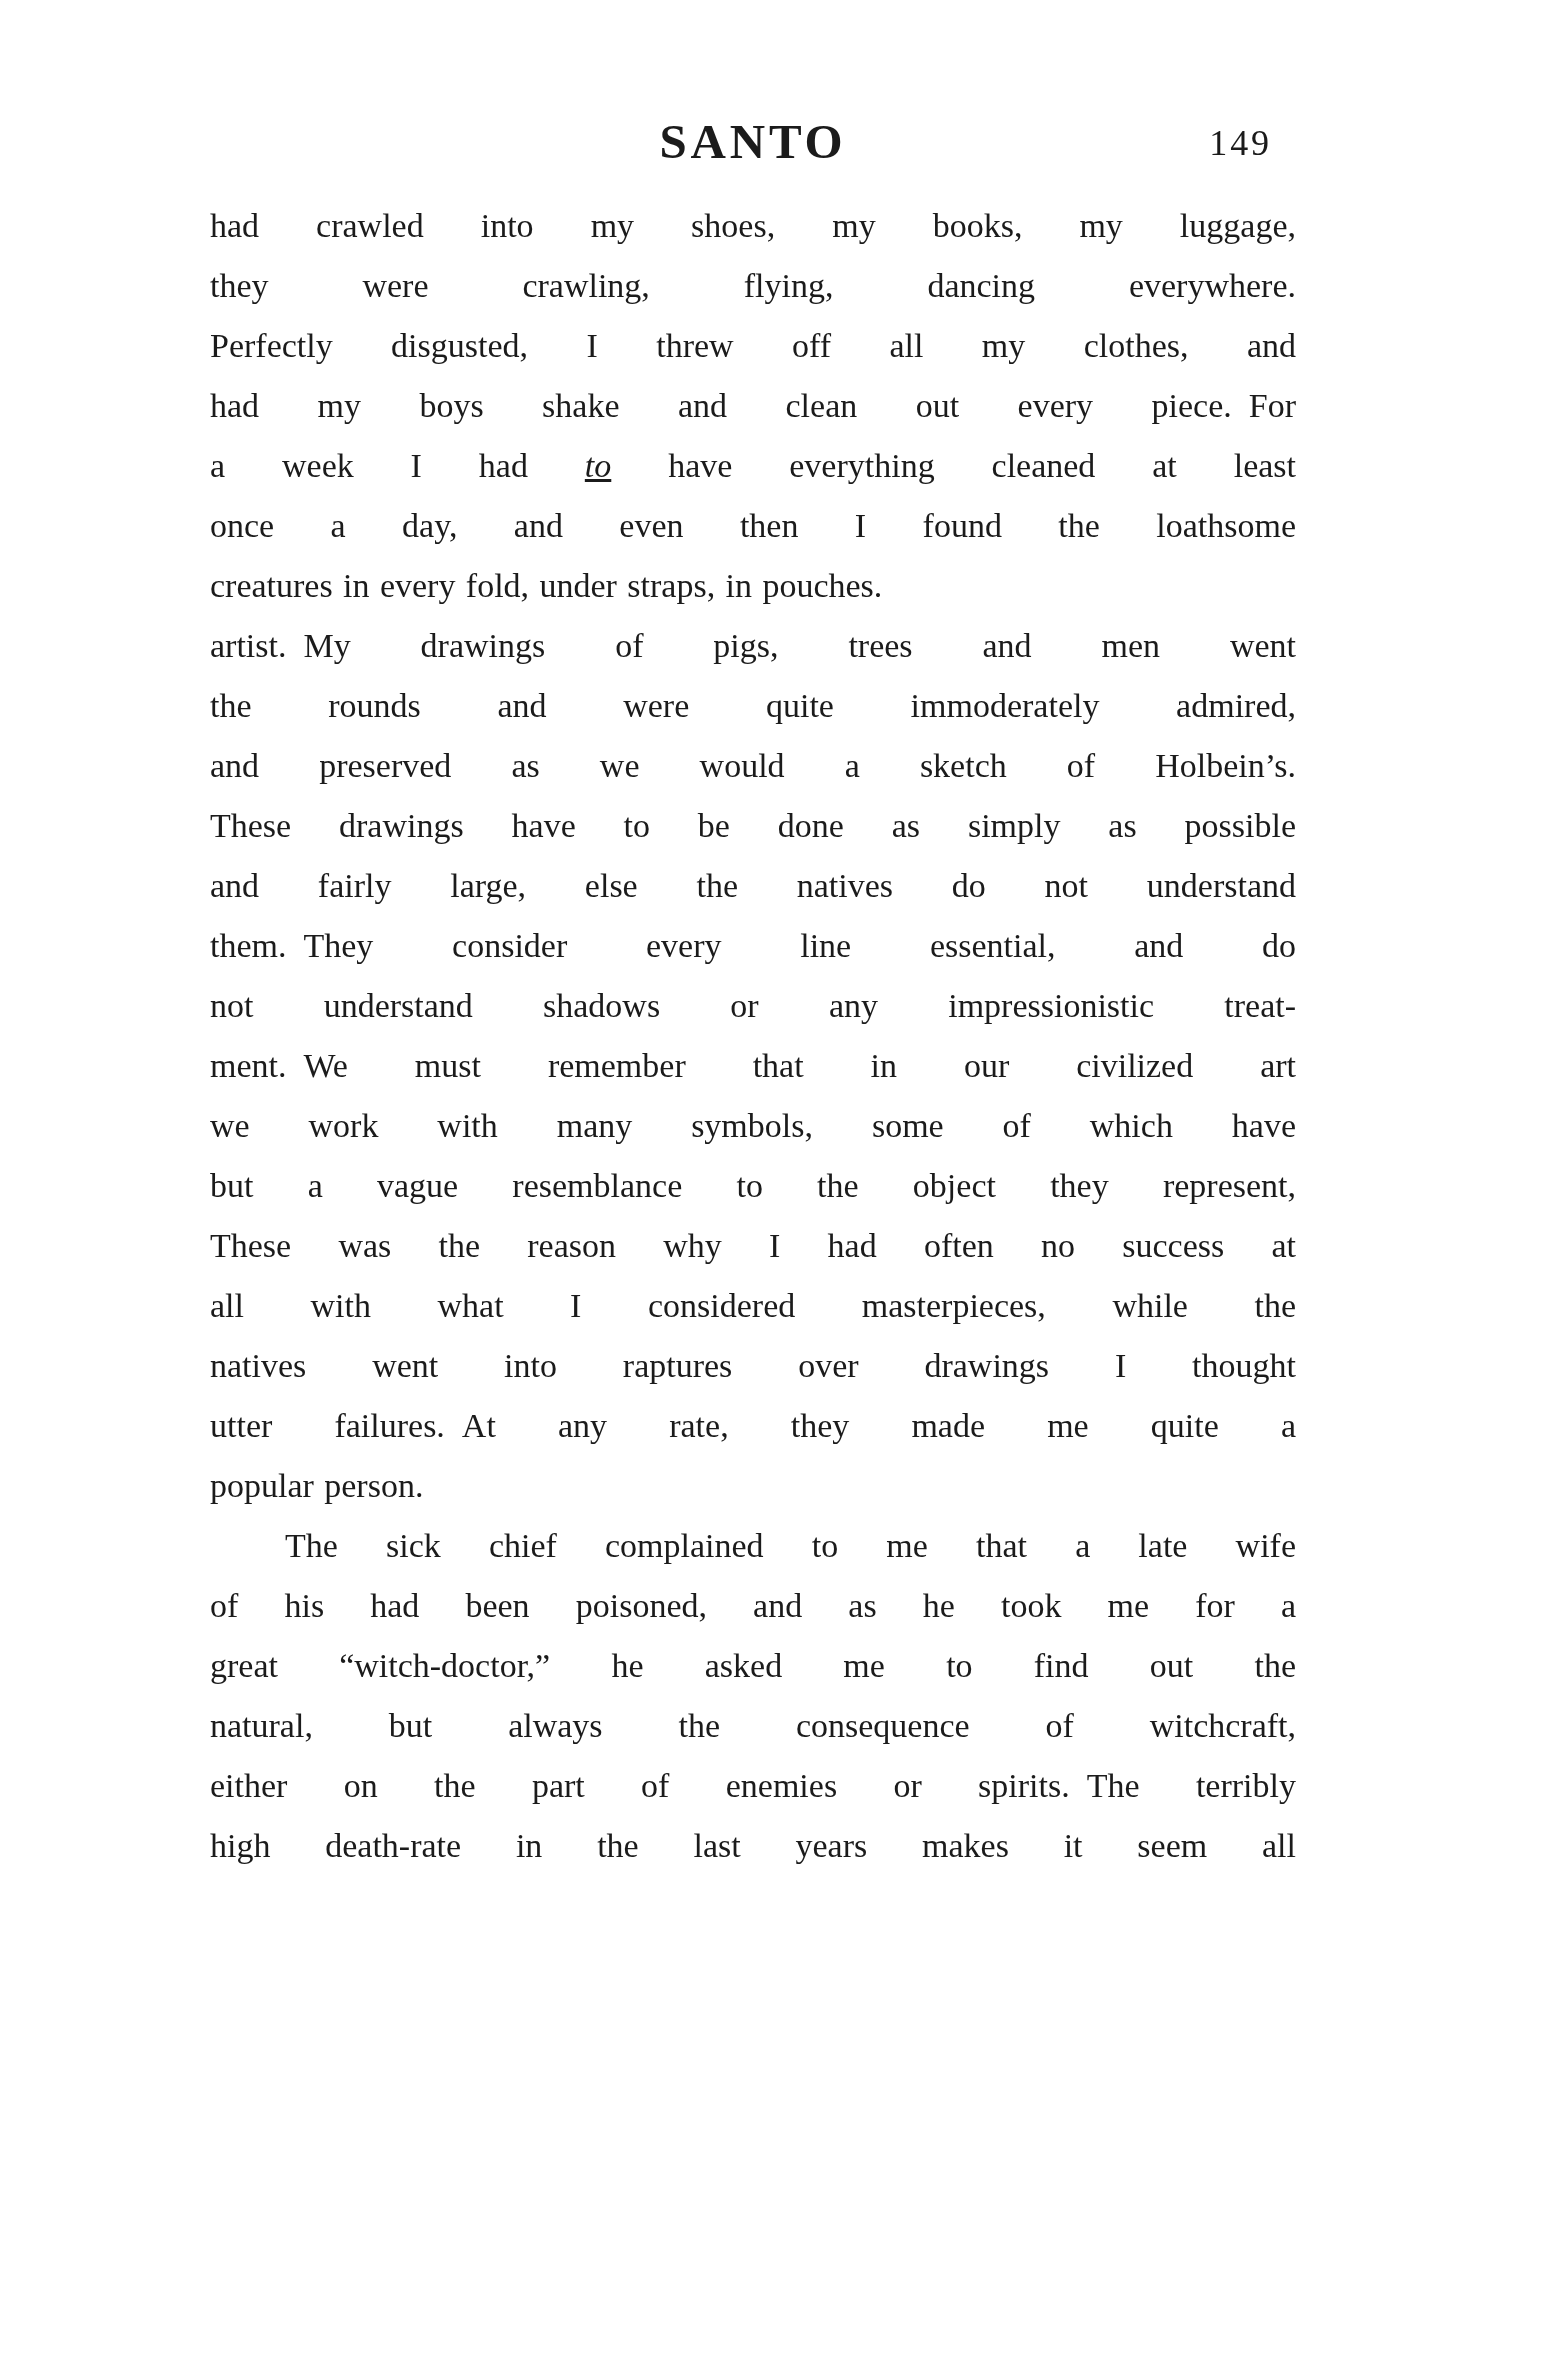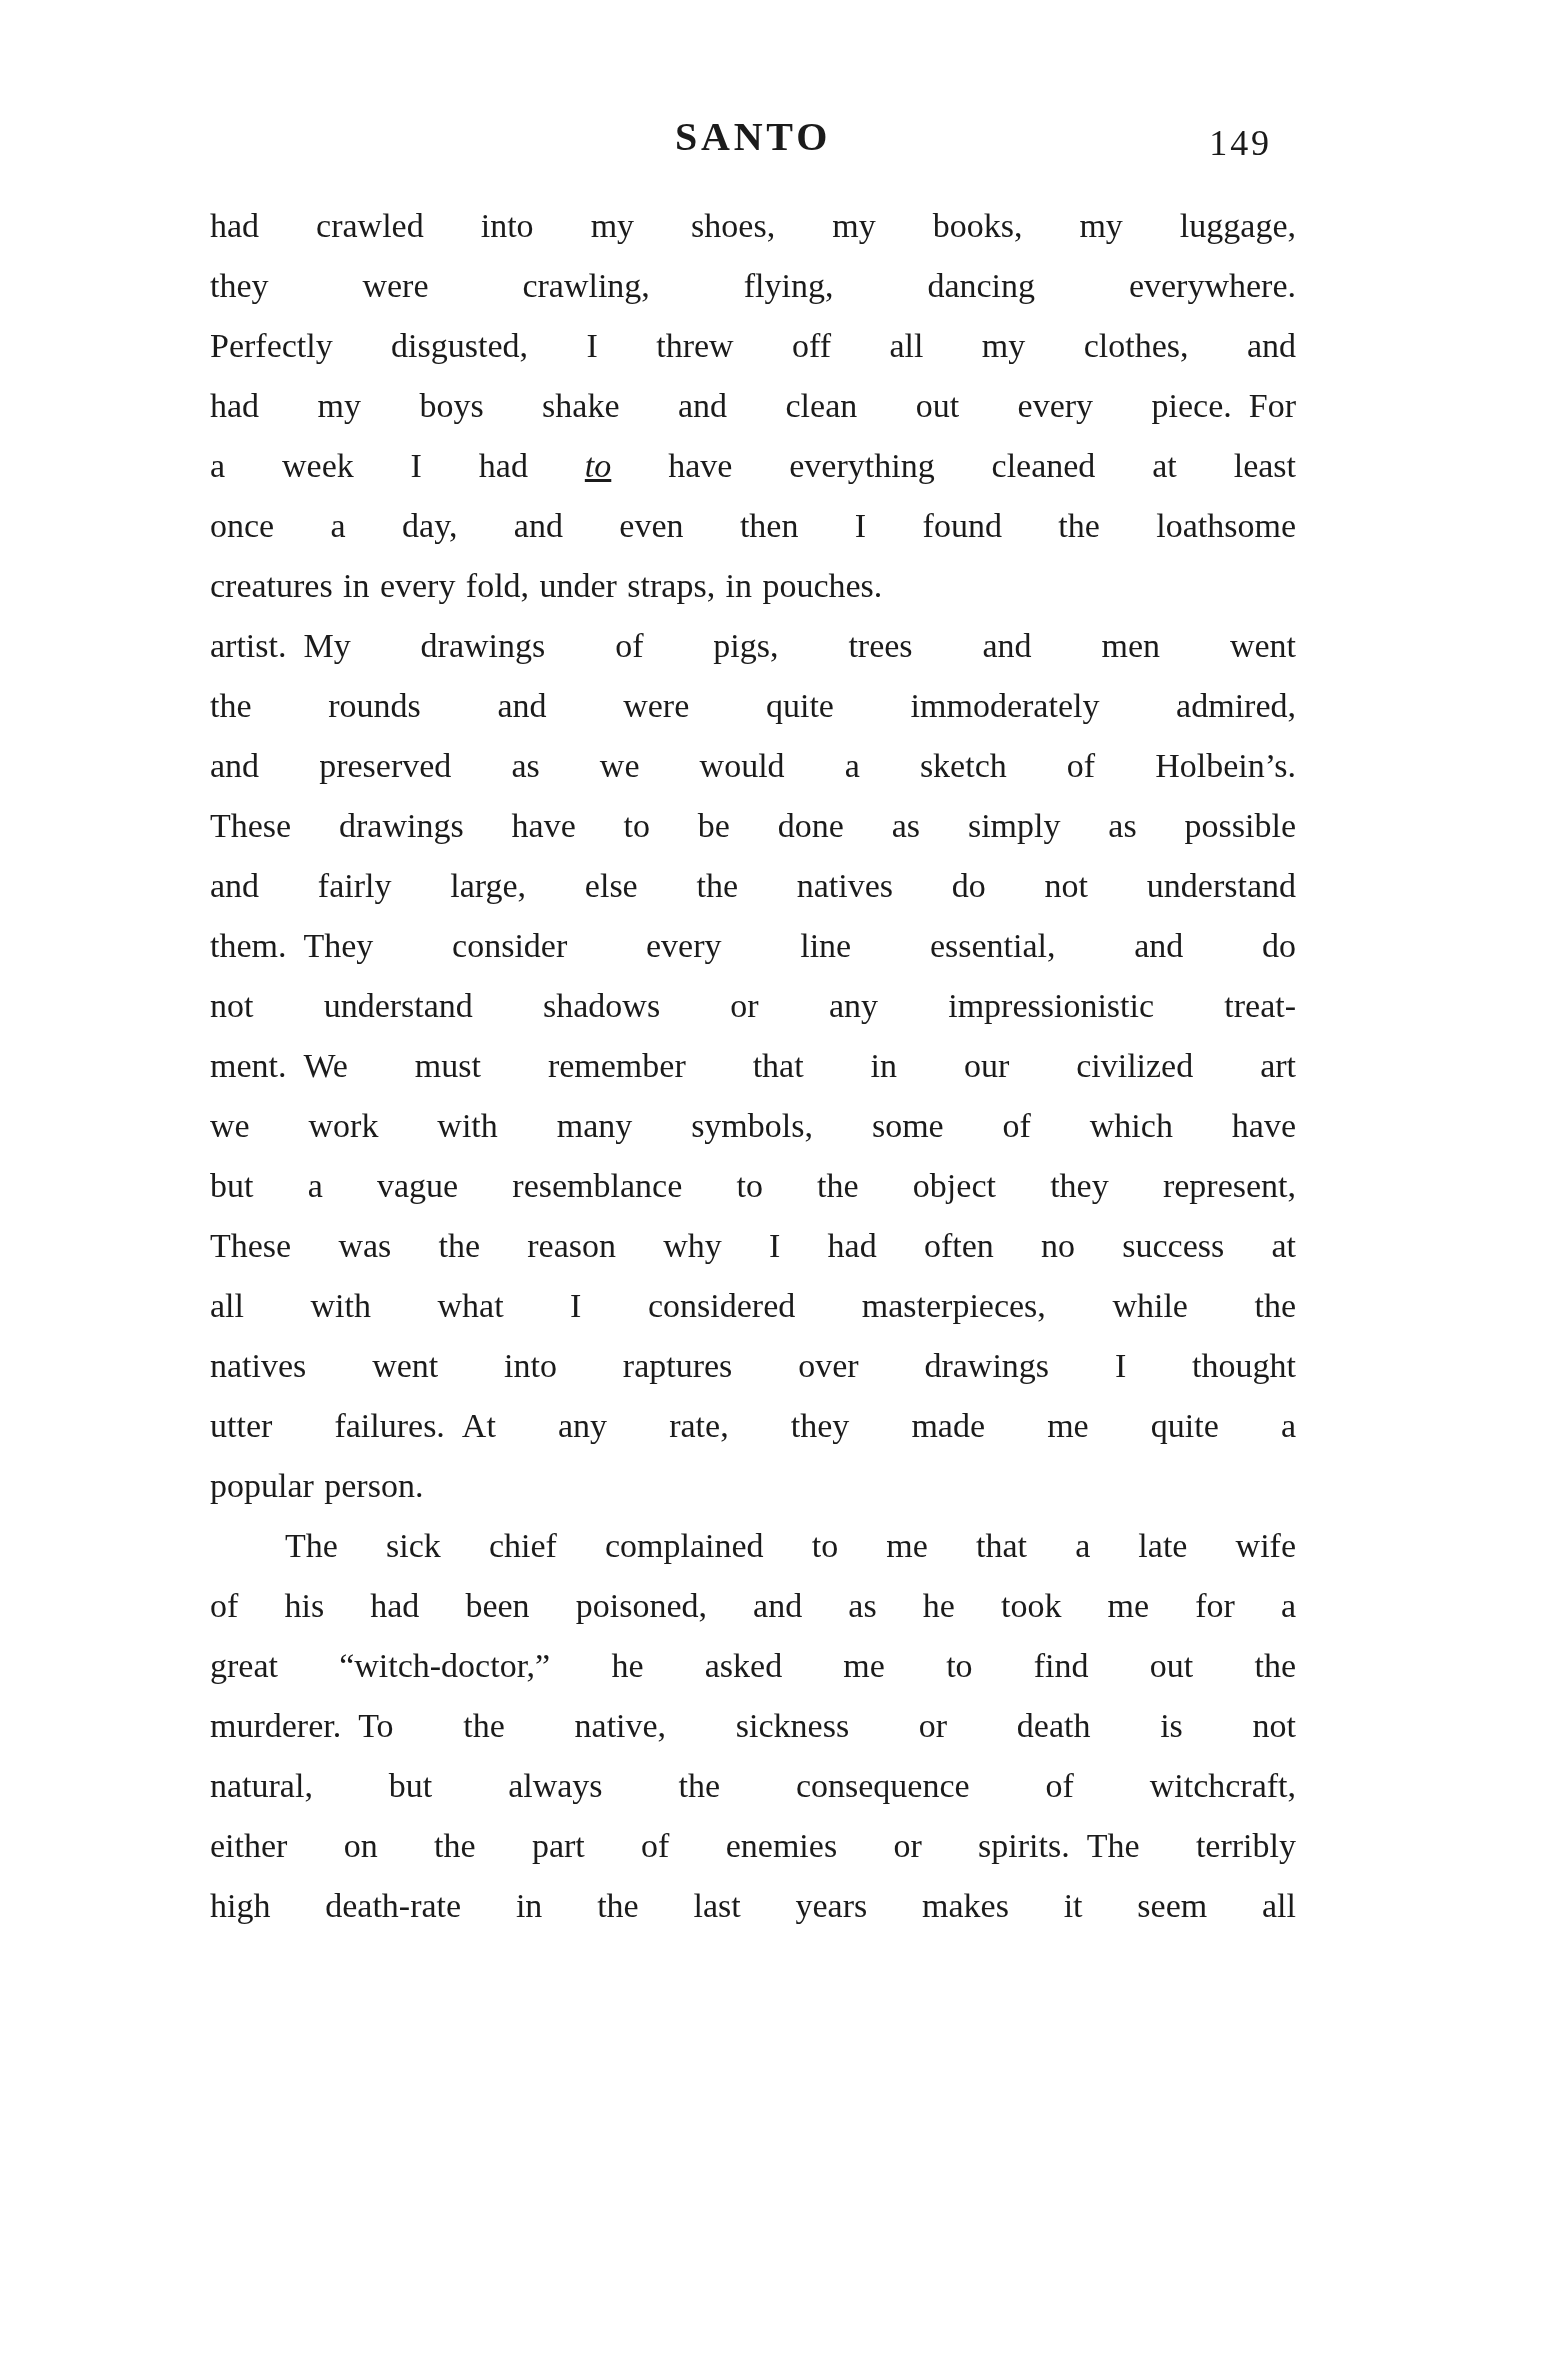--- a/index.html
+++ b/index.html
@@ -25,21 +25,21 @@
     left: 210px;
     top: 113px;
     width: 1086px;
     height: 54px;
   }
   .head-title {
     position: absolute;
     left: 50%;
     transform: translateX(-50%);
     top: 0;
-    font-size: 40px;
+    font-size: 49px;
     font-weight: bold;
     letter-spacing: 3.8px;
     color: var(--ink, #1b1b1b);
     white-space: nowrap;
   }
   .folio {
     position: absolute;
     right: 24px;
     top: 8.6px;
     font-size: 36px;
@@ -101,19 +101,18 @@
       <div class="line"><span>we work with many symbols, some of which have</span></div>
       <div class="line"><span>but a vague resemblance to the object they represent,</span></div>
       <div class="line"><span>These was the reason why I had often no success at</span></div>
       <div class="line"><span>all with what I considered masterpieces, while the</span></div>
       <div class="line"><span>natives went into raptures over drawings I thought</span></div>
       <div class="line"><span>utter failures. At any rate, they made me quite a</span></div>
       <div class="line last"><span>popular person.</span></div>
       <div class="line indent"><span>The sick chief complained to me that a late wife</span></div>
       <div class="line"><span>of his had been poisoned, and as he took me for a</span></div>
       <div class="line"><span>great “witch-doctor,” he asked me to find out the</span></div>
-      <div class="line"><span>murderer. To the native, sickness or death is not</span></div>
       <div class="line"><span>natural, but always the consequence of witchcraft,</span></div>
       <div class="line"><span>either on the part of enemies or spirits. The terribly</span></div>
       <div class="line"><span>high death-rate in the last years makes it seem all</span></div>
     </main>
 </div>
 
 
 </body></html>

